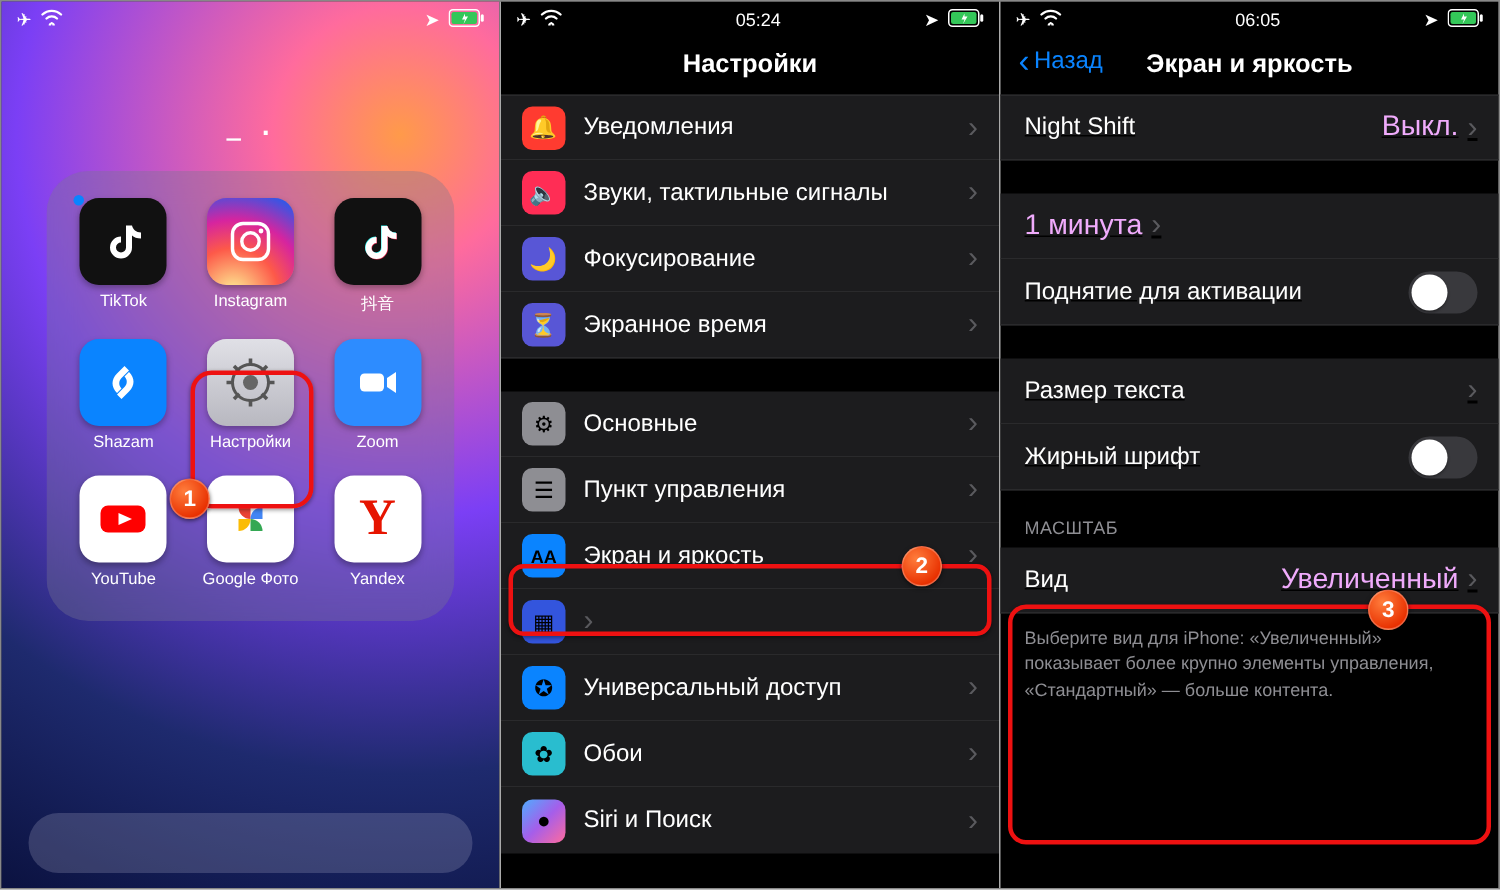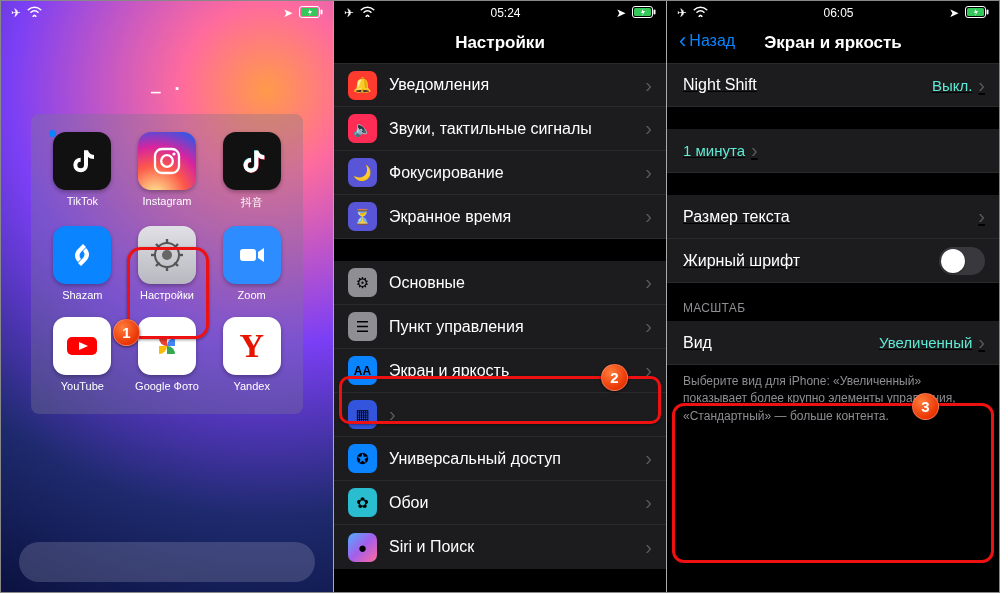--- a/index.html
+++ b/index.html
@@ -37,21 +37,21 @@
   
   .home-bg {
     position: absolute; inset: 0;
     background: radial-gradient(circle at 80% 15%, #ff9a4a 0%, #ff6b9d 15%, #7b3ff5 45%, #1e2a6e 75%, #0b1240 100%);
   }
   .home-content { position: absolute; inset: 0; display: flex; flex-direction: column; }
   .pg-dash { color: #fff; text-align: center; font-family: monospace; font-size: 16px; margin-top: 50px; margin-bottom: 20px; font-weight: bold; letter-spacing: 1px;}
   .folder {
     margin: 0 30px;
     background: rgba(120,120,140,0.35);
-    border-radius: 8px;
+    border-radius: 28px;
     padding: 18px 14px 22px;
     backdrop-filter: blur(10px);
   }
   .folder-grid { display: grid; grid-template-columns: repeat(3, 1fr); gap: 16px 10px; }
   .app { display: flex; flex-direction: column; align-items: center; gap: 5px; position: relative; }
   .app-icon {
     width: 58px; height: 58px; border-radius: 13px;
     display: flex; align-items: center; justify-content: center;
     font-size: 26px; font-weight: bold; color: #fff;
     box-shadow: 0 2px 4px rgba(0,0,0,0.3);
@@ -88,21 +88,21 @@
     border-bottom: 1px solid #2a2a2c;
     background: #1c1c1e;
   }
   .row:first-of-type { border-top: 1px solid #2a2a2c; }
   .row .icon {
     width: 29px; height: 29px; border-radius: 7px; margin-right: 12px;
     display:flex; align-items:center; justify-content:center; font-size:15px;
     flex: 0 0 29px;
   }
   .row .label { flex: 1; color:#fff; font-size:16px; white-space:nowrap; overflow:hidden; text-overflow:ellipsis; }
-  .row .value { color:#5eead4; font-size:15px; margin-right:6px; }
+  .row .value { color:#f0abfc; font-size:19px; margin-right:6px; }
   .row .chev { color:#5a5a5e; font-size:20px; }
   .no-icon { padding-left:16px;text-decoration:underline; }
 
   .section-header {
     color:#8e8e93; font-size:12px; text-transform:uppercase;
     padding: 18px 16px 6px; letter-spacing:0.3px;
   }
   .section-footer {
     color:#8e8e93; font-size:12px; line-height:1.45;
     padding: 8px 16px 12px;
@@ -367,20 +367,24 @@
     <div class="row no-icon">
         <div class="label">Night Shift</div>
         <div class="value">Выкл.</div>
         <div class="chev">›</div>
       </div>
     <div class="section-gap"></div>
     <div class="row no-icon">
         <div class="value">1 минута</div>
         <div class="chev">›</div>
       </div>
+    <div class="row no-icon">
+        <div class="label">Поднятие для активации</div>
+        <div class="switch"></div>
+      </div>
     <div class="section-gap"></div>
     <div class="row no-icon">
         <div class="label">Размер текста</div>
         <div class="chev">›</div>
       </div>
     <div class="row no-icon">
         <div class="label">Жирный шрифт</div>
         <div class="switch"></div>
       </div>
     <div class="section-header">МАСШТАБ</div>

